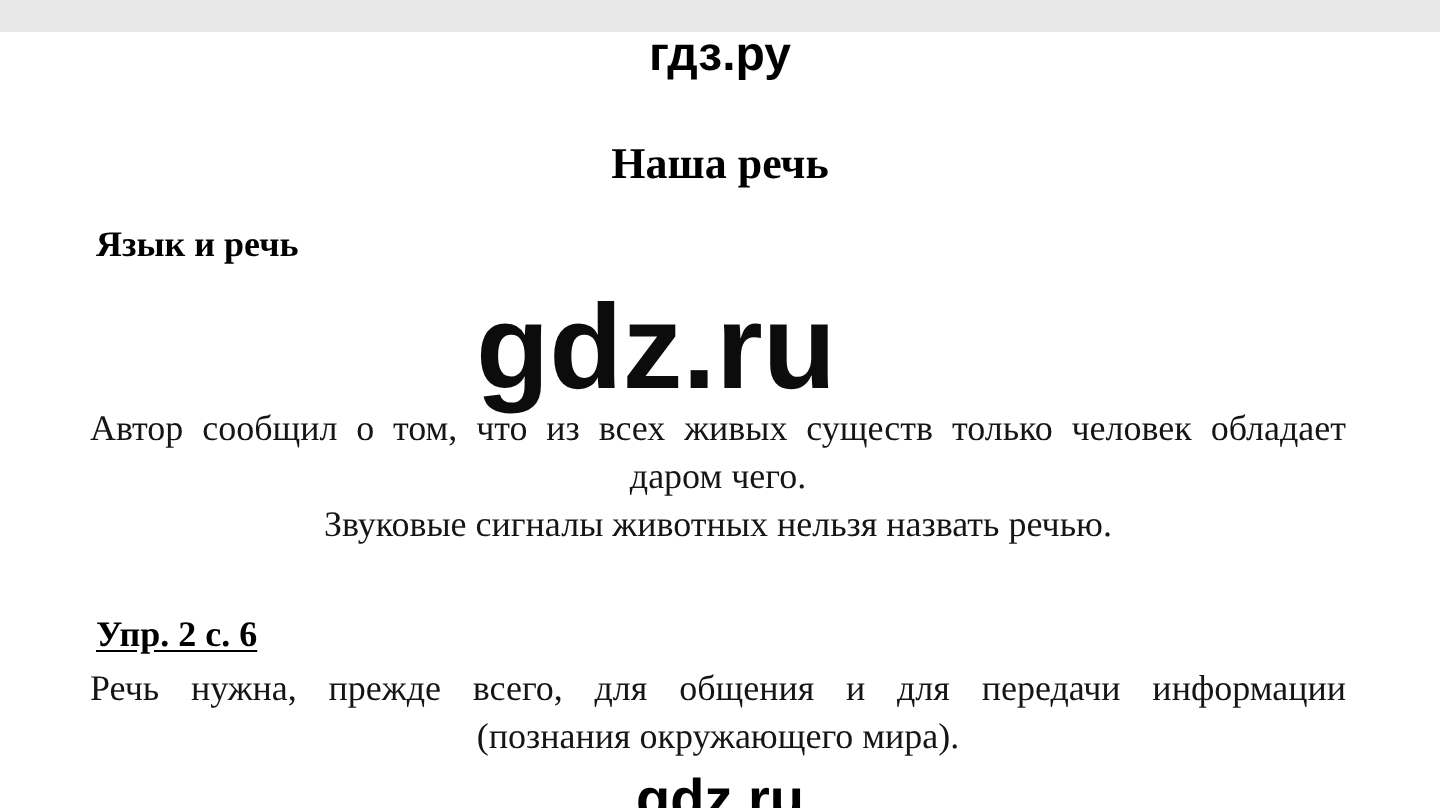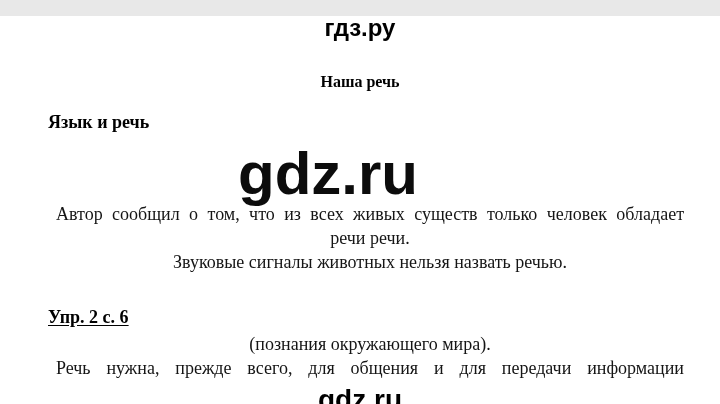--- a/index.html
+++ b/index.html
@@ -20,21 +20,21 @@
     top: 0px;
     font-family: "Liberation Sans", sans-serif;
     font-weight: bold;
     font-size: 24px;
     line-height: 24px;
     color: #000000;
   }
   .doc-title {
     top: 53px;
     font-weight: bold;
-    font-size: 16px;
+    font-size: 22px;
     line-height: 26px;
     font-family: Liberation Serif, serif;
   }
   .headings {
     left: 48px;
     top: 94px;
     font-weight: bold;
     font-size: 18px;
     line-height: 24px;
   }
@@ -52,21 +52,21 @@
     left: 48px;
     font-weight: bold;
     font-size: 18px;
     line-height: 24px;
     text-decoration: underline;
     text-underline-offset: 2px;
   }
   #ex1-label { top: 162px; }
   #ex2-label { top: 289px; }
   .body-text {
-    left: 56px;
+    left: 45px;
     width: 628px;
     font-size: 18px;
     line-height: 24px;
     color: #151515;
   }
   #ex1-body { top: 186px; }
   #ex2-body { top: 316px; }
   .line { text-align: center; }
   .line.j { text-align: justify; text-align-last: justify; }
   .site-logo-bottom {
@@ -89,26 +89,26 @@
 
   <div class="abs headings">
     <div class="line">Язык и речь</div>
   </div>
 
   <div class="abs watermark">gdz.ru</div>
 
 
   <div class="abs body-text" id="ex1-body">
     <div class="line j">Автор сообщил о том, что из всех живых существ только человек обладает</div>
-    <div class="line">речи речи.</div>
+    <div class="line">даром чего.</div>
     <div class="line">Звуковые сигналы животных нельзя назвать речью.</div>
   </div>
 
   <div class="abs ex-label" id="ex2-label">Упр. 2 с. 6</div>
 
   <div class="abs body-text" id="ex2-body">
+    <div class="line j">Речь нужна, прежде всего, для общения и для передачи информации</div>
     <div class="line">(познания окружающего мира).</div>
-    <div class="line j">Речь нужна, прежде всего, для общения и для передачи информации</div>
   </div>
 
   <div class="abs center site-logo-bottom">gdz.ru</div>
 
 </div>
 
 </body></html>

